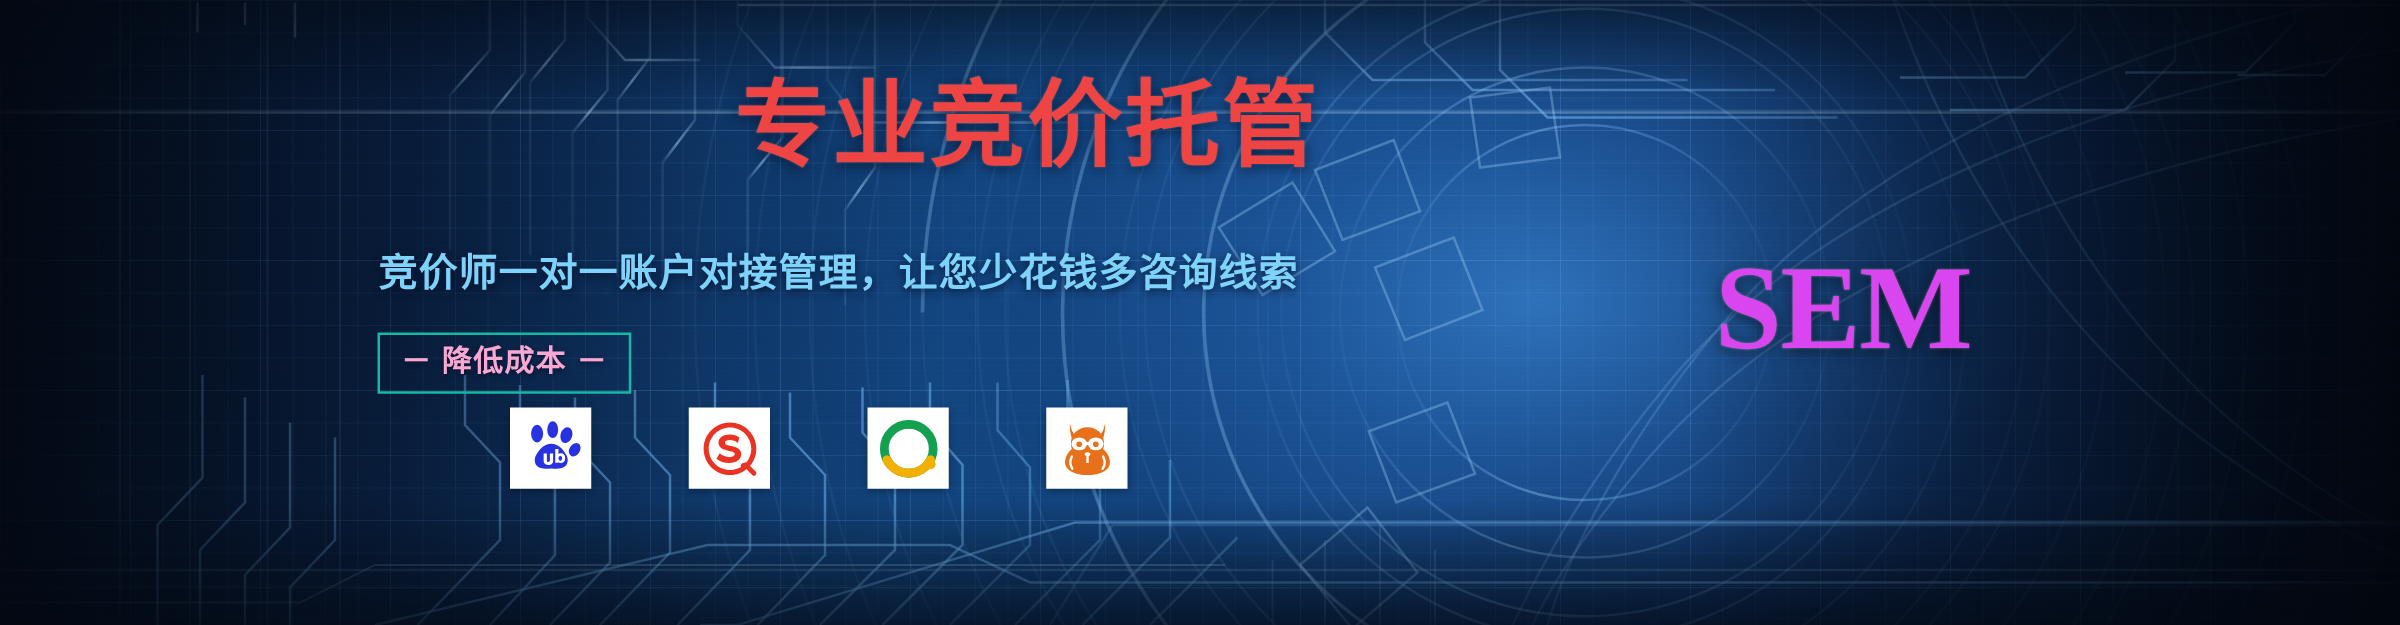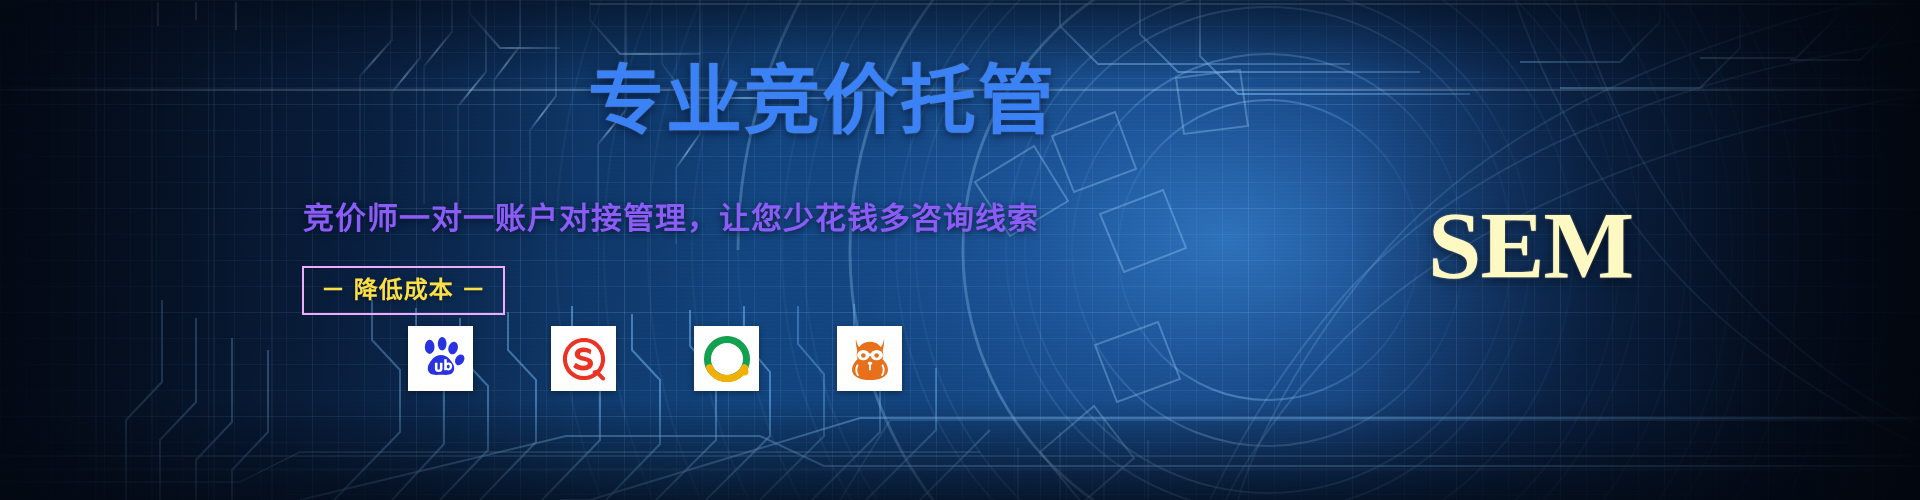--- a/index.html
+++ b/index.html
@@ -51,62 +51,62 @@
     mix-blend-mode:overlay;
   }
   .bg-svg{position:absolute;inset:0;}
 
   
   .content{position:absolute;inset:0;}
 
   .title{
     position:absolute;left:588px;top:58px;
     font-size:76px;line-height:86px;font-weight:bold;
-    letter-spacing:2px;color:#3b82f6;
+    letter-spacing:2px;color:#ef4444;
     text-shadow:0 2px 10px rgba(2,16,42,.75), 0 0 2px rgba(255,255,255,.35);
     white-space:nowrap;
   }
   .subtitle{
     position:absolute;left:303px;top:198px;
     font-size:31px;line-height:42px;font-weight:bold;
-    letter-spacing:1px;color:#8b5cf6;
+    letter-spacing:1px;color:#7dd3fc;
     text-shadow:0 2px 7px rgba(2,14,36,.8);
     white-space:nowrap;
   }
 
   .badges{
     position:absolute;left:302px;top:266px;
     display:flex;gap:33px;
   }
   .badge{
-    border:2px solid #f0abfc;
+    border:2px solid #14b8a6;
     padding:8px 17px 9px;
-    color:#fde047;
+    color:#f9a8d4;
     font-size:24px;line-height:28px;font-weight:bold;
     letter-spacing:1px;white-space:nowrap;
     text-shadow:0 1px 4px rgba(2,14,36,.7);
     display:flex;align-items:center;
   }
 
   .logos{
     position:absolute;left:408px;top:326px;
     display:flex;gap:78px;
   }
   .logo-tile{
     width:65px;height:65px;background:#ffffff;
     display:flex;align-items:center;justify-content:center;
     box-shadow:0 2px 6px rgba(0,0,0,.35);
   }
   .logo-tile svg{display:block;}
 
   .sem{
-    position:absolute;left:1428px;top:196px;
+    position:absolute;left:1372px;top:196px;
     font-family:"Liberation Serif","DejaVu Serif",serif;
     font-weight:bold;font-size:96px;line-height:100px;
-    color:#fef9c3;letter-spacing:-1px;
+    color:#d946ef;letter-spacing:-1px;
     text-shadow:0 3px 12px rgba(0,0,0,.55), 0 0 2px rgba(255,255,255,.5);
   }
 </style>
 </head>
 <body>
 
 <div class="banner">
 
   <div class="bg-base2"></div>
   <div class="bg-glow"></div>

